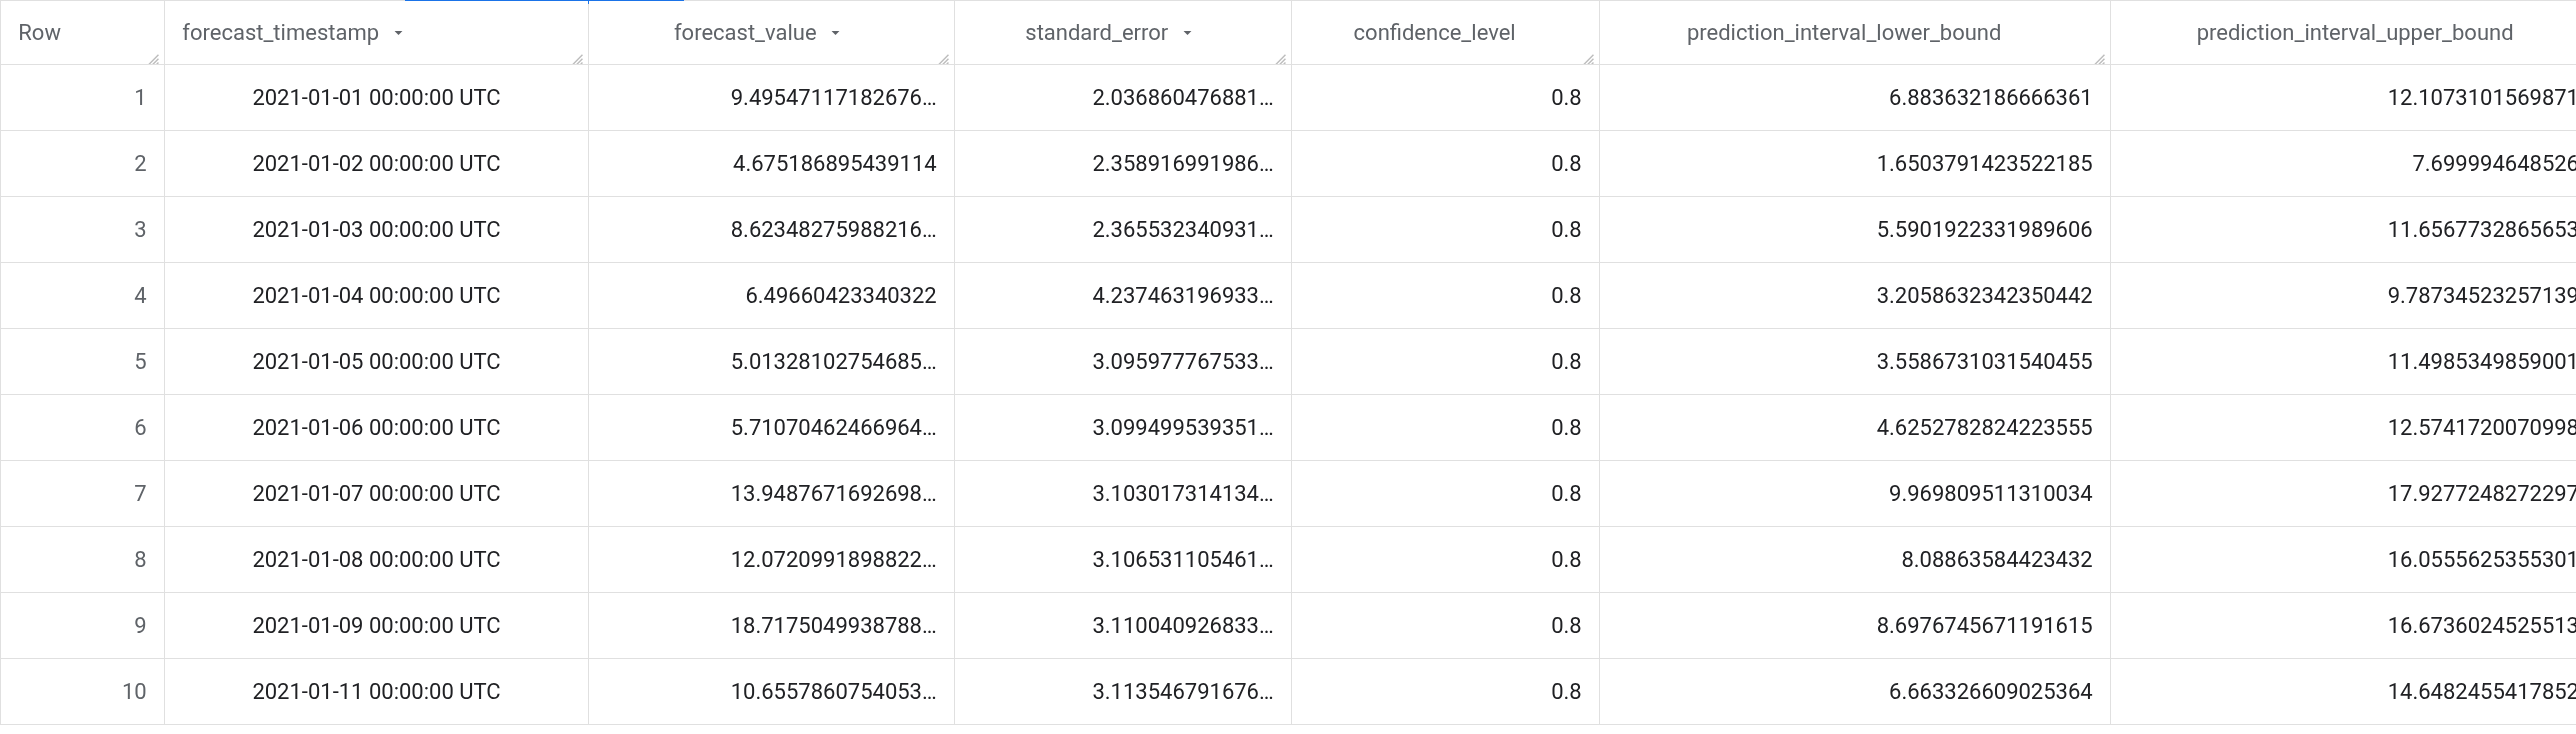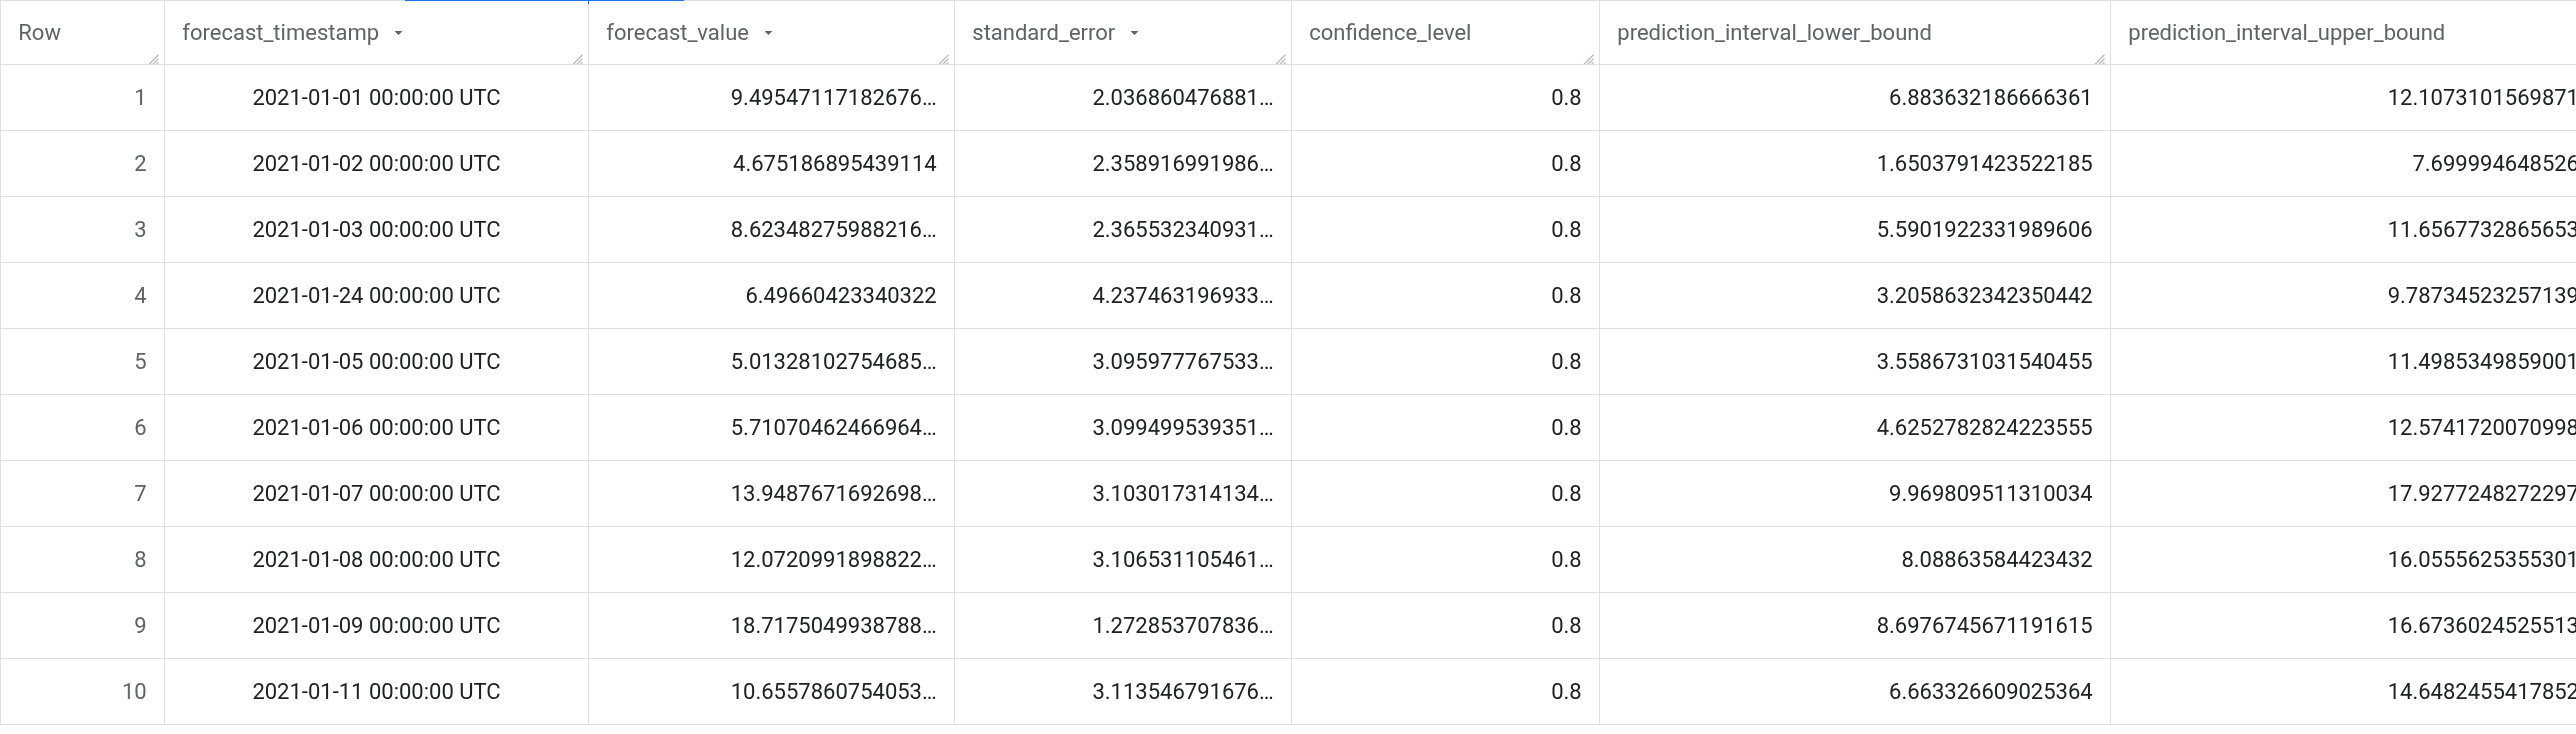--- a/index.html
+++ b/index.html
@@ -27,21 +27,21 @@
     th {
       background: #fff;
       color: #5f6368;
       font-weight: 400;
       text-align: left;
       position: relative;
       padding-right: 39px;
       height: 64px;
       text-decoration: underline;
     }
-    th.numcol { text-align: left; }
+    th.numcol { text-align: center; }
     th .hdr {
       display: inline-flex;
       align-items: center;
       gap: 7.7px;
     }
     th .dropdown-icon {
       display: inline-flex;
       align-items: center;
       justify-content: center;
       width: 23px; height: 23px;
@@ -187,21 +187,21 @@
         <td class="rowidx">3</td>
         <td class="tsval">2021-01-03 00:00:00 UTC</td>
         <td>8.62348275988216…</td>
         <td>2.365532340931…</td>
         <td>0.8</td>
         <td>5.5901922331989606</td>
         <td>11.656773286565363</td>
       </tr>
       <tr>
         <td class="rowidx">4</td>
-        <td class="tsval">2021-01-24 00:00:00 UTC</td>
+        <td class="tsval">2021-01-04 00:00:00 UTC</td>
         <td>6.49660423340322</td>
         <td>4.237463196933…</td>
         <td>0.8</td>
         <td>3.2058632342350442</td>
         <td>9.7873452325713952</td>
       </tr>
       <tr>
         <td class="rowidx">5</td>
         <td class="tsval">2021-01-05 00:00:00 UTC</td>
         <td>5.01328102754685…</td>
@@ -234,21 +234,21 @@
         <td>12.0720991898822…</td>
         <td>3.106531105461…</td>
         <td>0.8</td>
         <td>8.08863584423432</td>
         <td>16.055562535530161</td>
       </tr>
       <tr>
         <td class="rowidx">9</td>
         <td class="tsval">2021-01-09 00:00:00 UTC</td>
         <td>18.7175049938788…</td>
-        <td>1.272853707836…</td>
+        <td>3.110040926833…</td>
         <td>0.8</td>
         <td>8.6976745671191615</td>
         <td>16.673602452551354</td>
       </tr>
       <tr>
         <td class="rowidx">10</td>
         <td class="tsval">2021-01-11 00:00:00 UTC</td>
         <td>10.6557860754053…</td>
         <td>3.113546791676…</td>
         <td>0.8</td>

